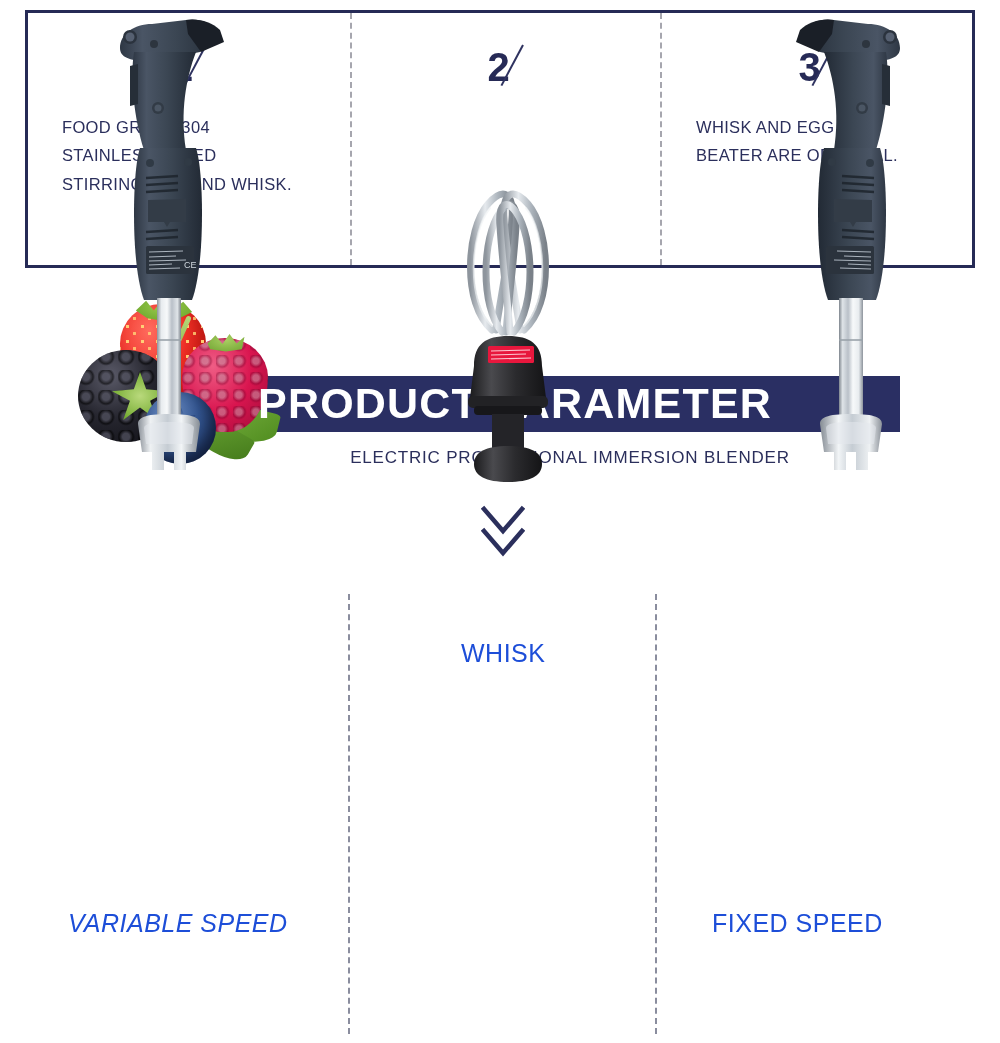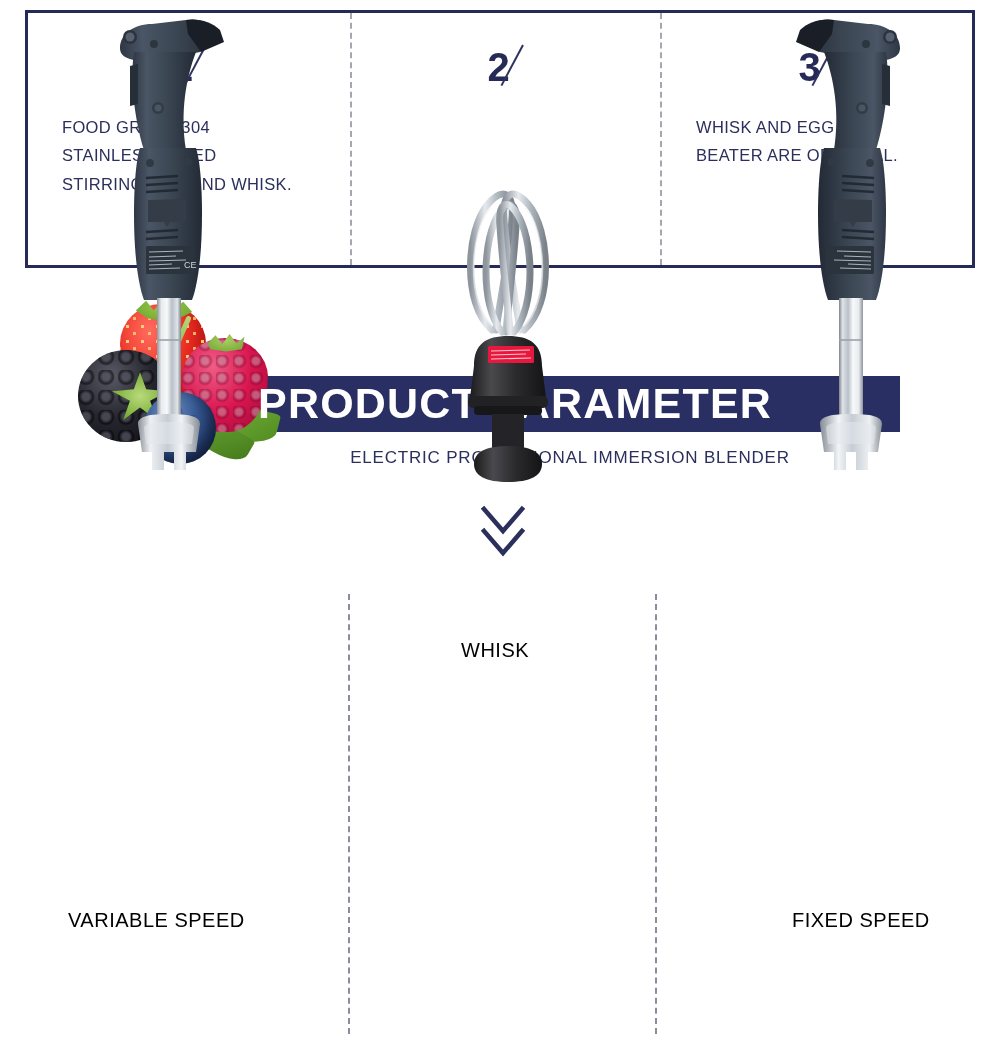--- a/index.html
+++ b/index.html
@@ -248,29 +248,29 @@
     top: 38px;
     width: 0;
     height: 440px;
     border-left: 2px dashed #8a8d9e;
   }
   .vdiv-left  { left: 348px; }
   .vdiv-right { left: 655px; }
 
   .caption {
     position: absolute;
-    font-size: 20px;
+    font-size: 25px;
     letter-spacing: 0.5px;
-    color: #000000;
+    color: #1d4ed8;
     white-space: nowrap;
     z-index: 6;
   }
-  .caption-left  { left: 68px;  top: 909px; }
+  .caption-left  { left: 68px;  top: 909px; font-style: italic; }
   .caption-mid   { left: 461px; top: 639px; }
-  .caption-right { left: 792px; top: 909px; }
+  .caption-right { left: 712px; top: 909px; }
 
   .blender-wrap { position: absolute; z-index: 4; }
   .blender-left  { left: 100px; top: 0px; }
   .blender-right { left: 770px; top: 0px; }
   .whisk-wrap    { position: absolute; left: 452px; top: 134px; z-index: 4; }
 </style>
 </head>
 <body>
 
 <div class="feature-box">

